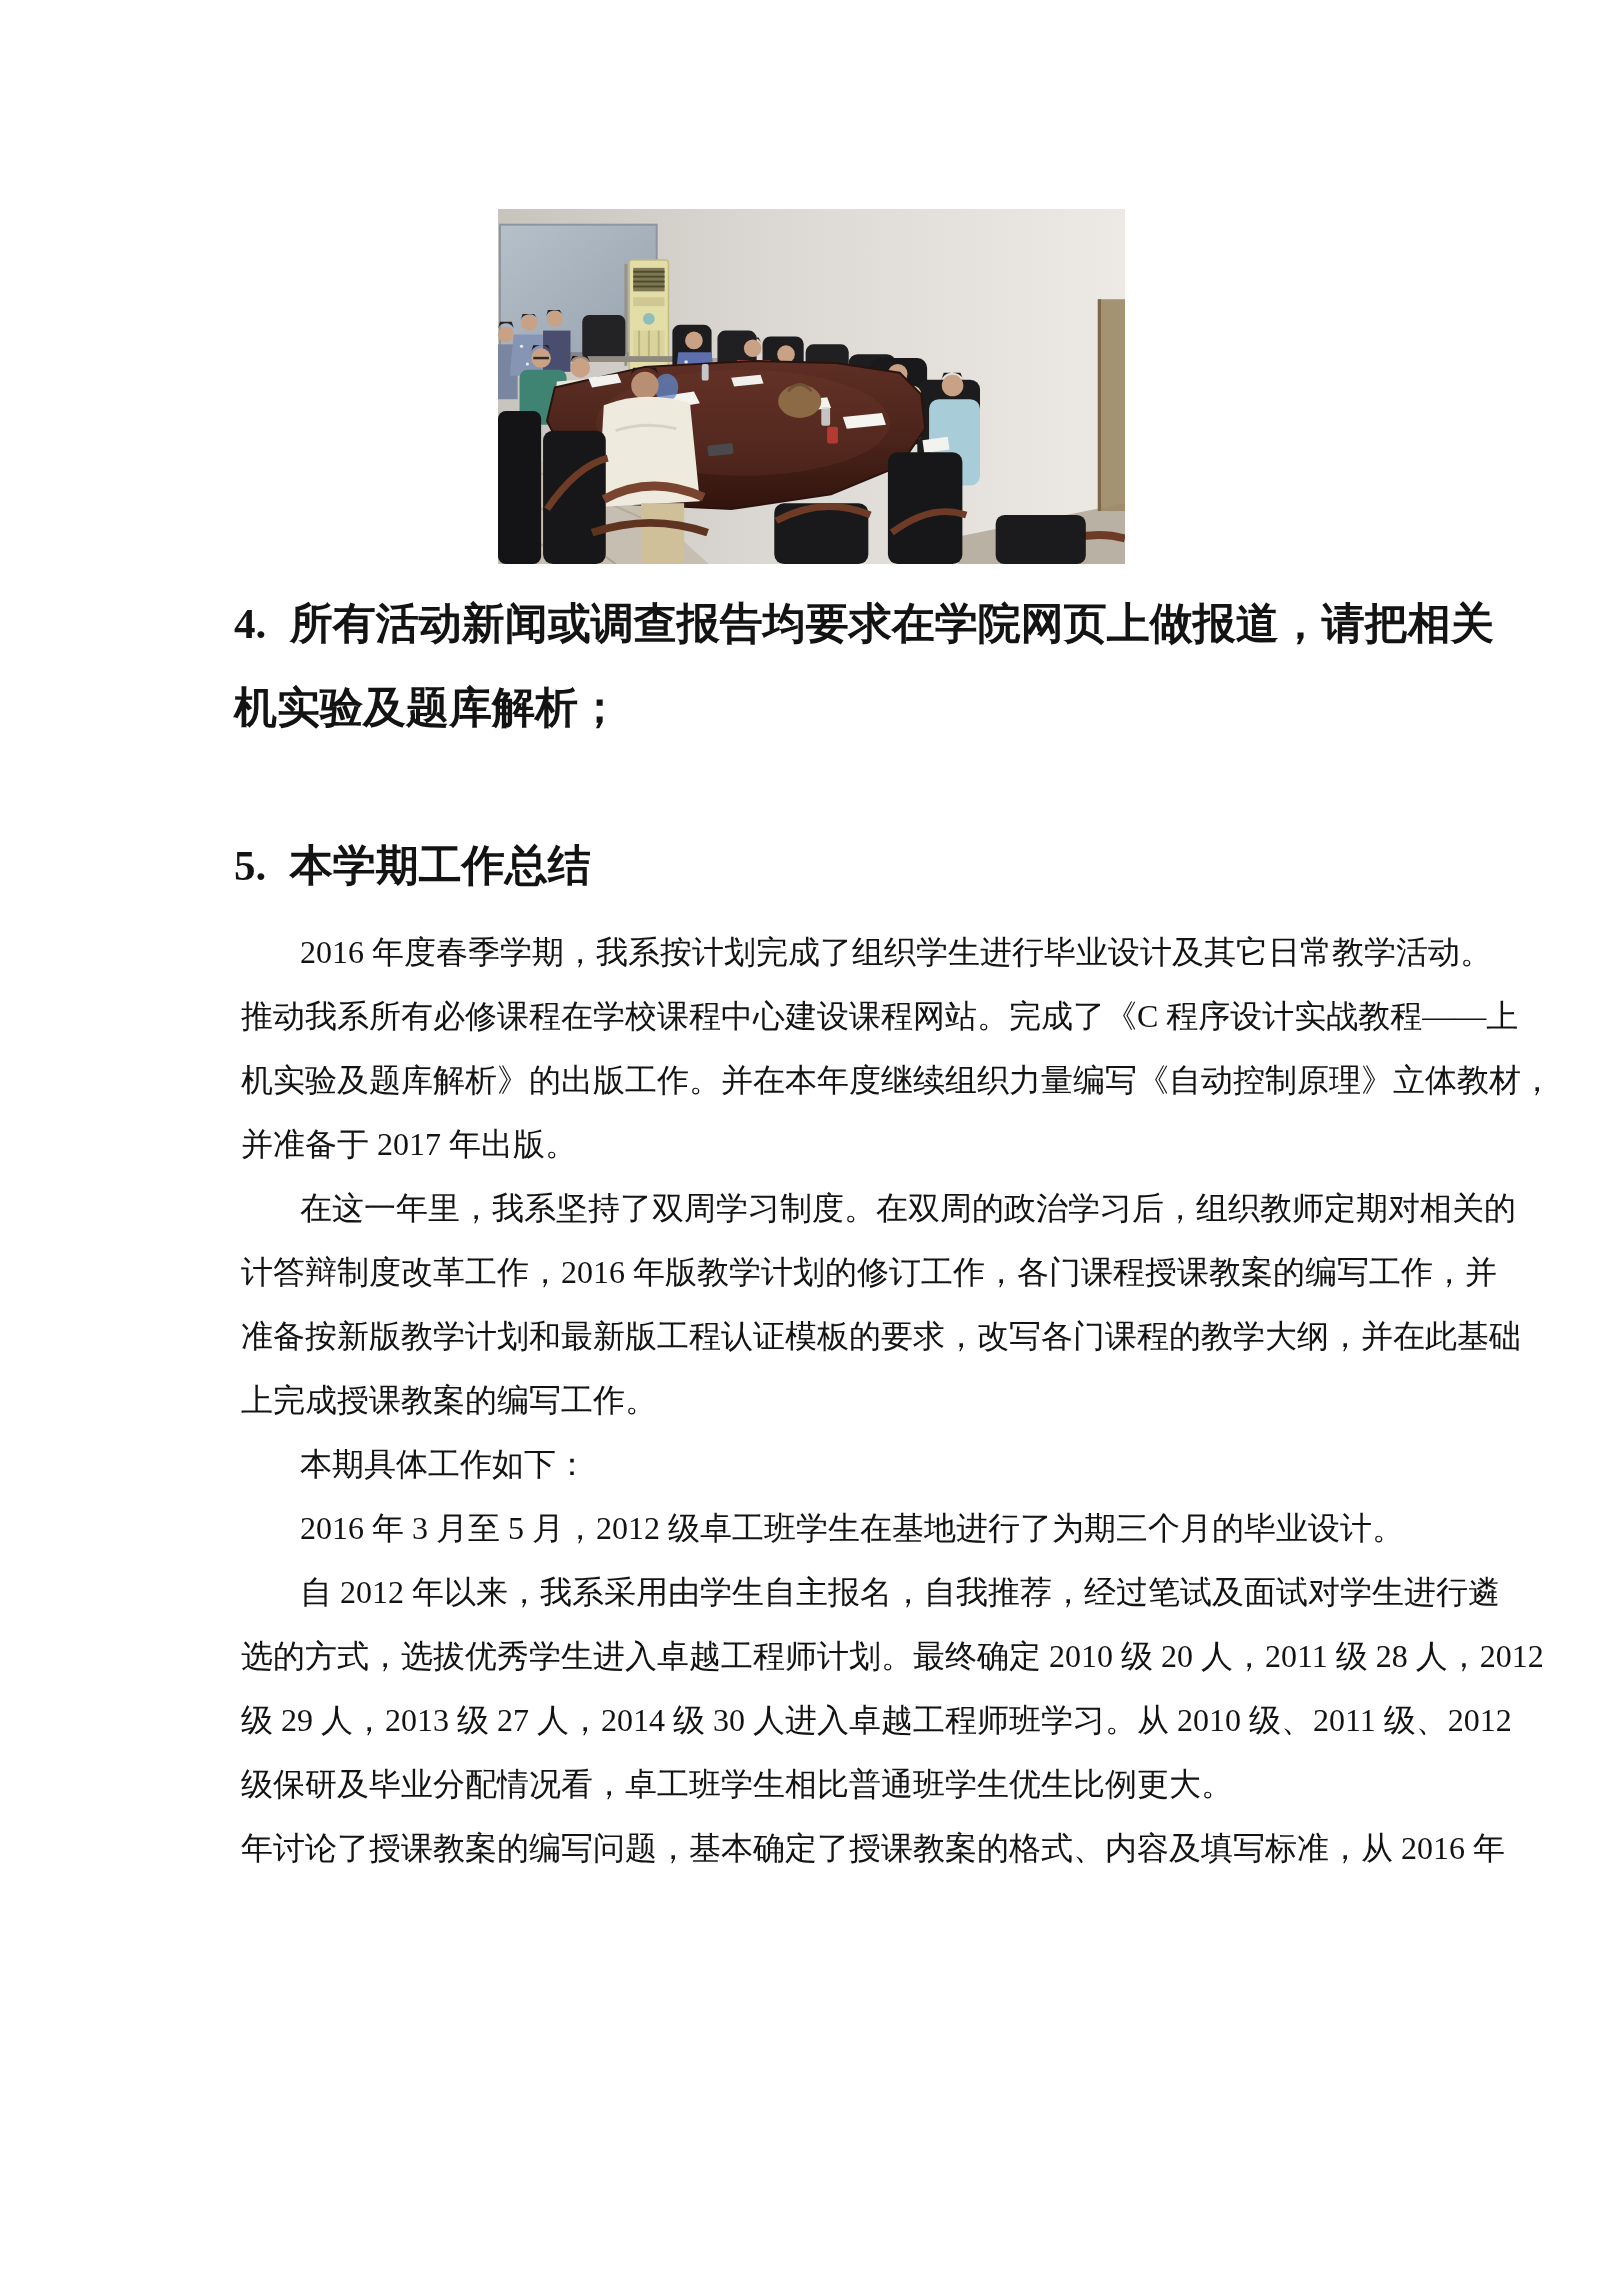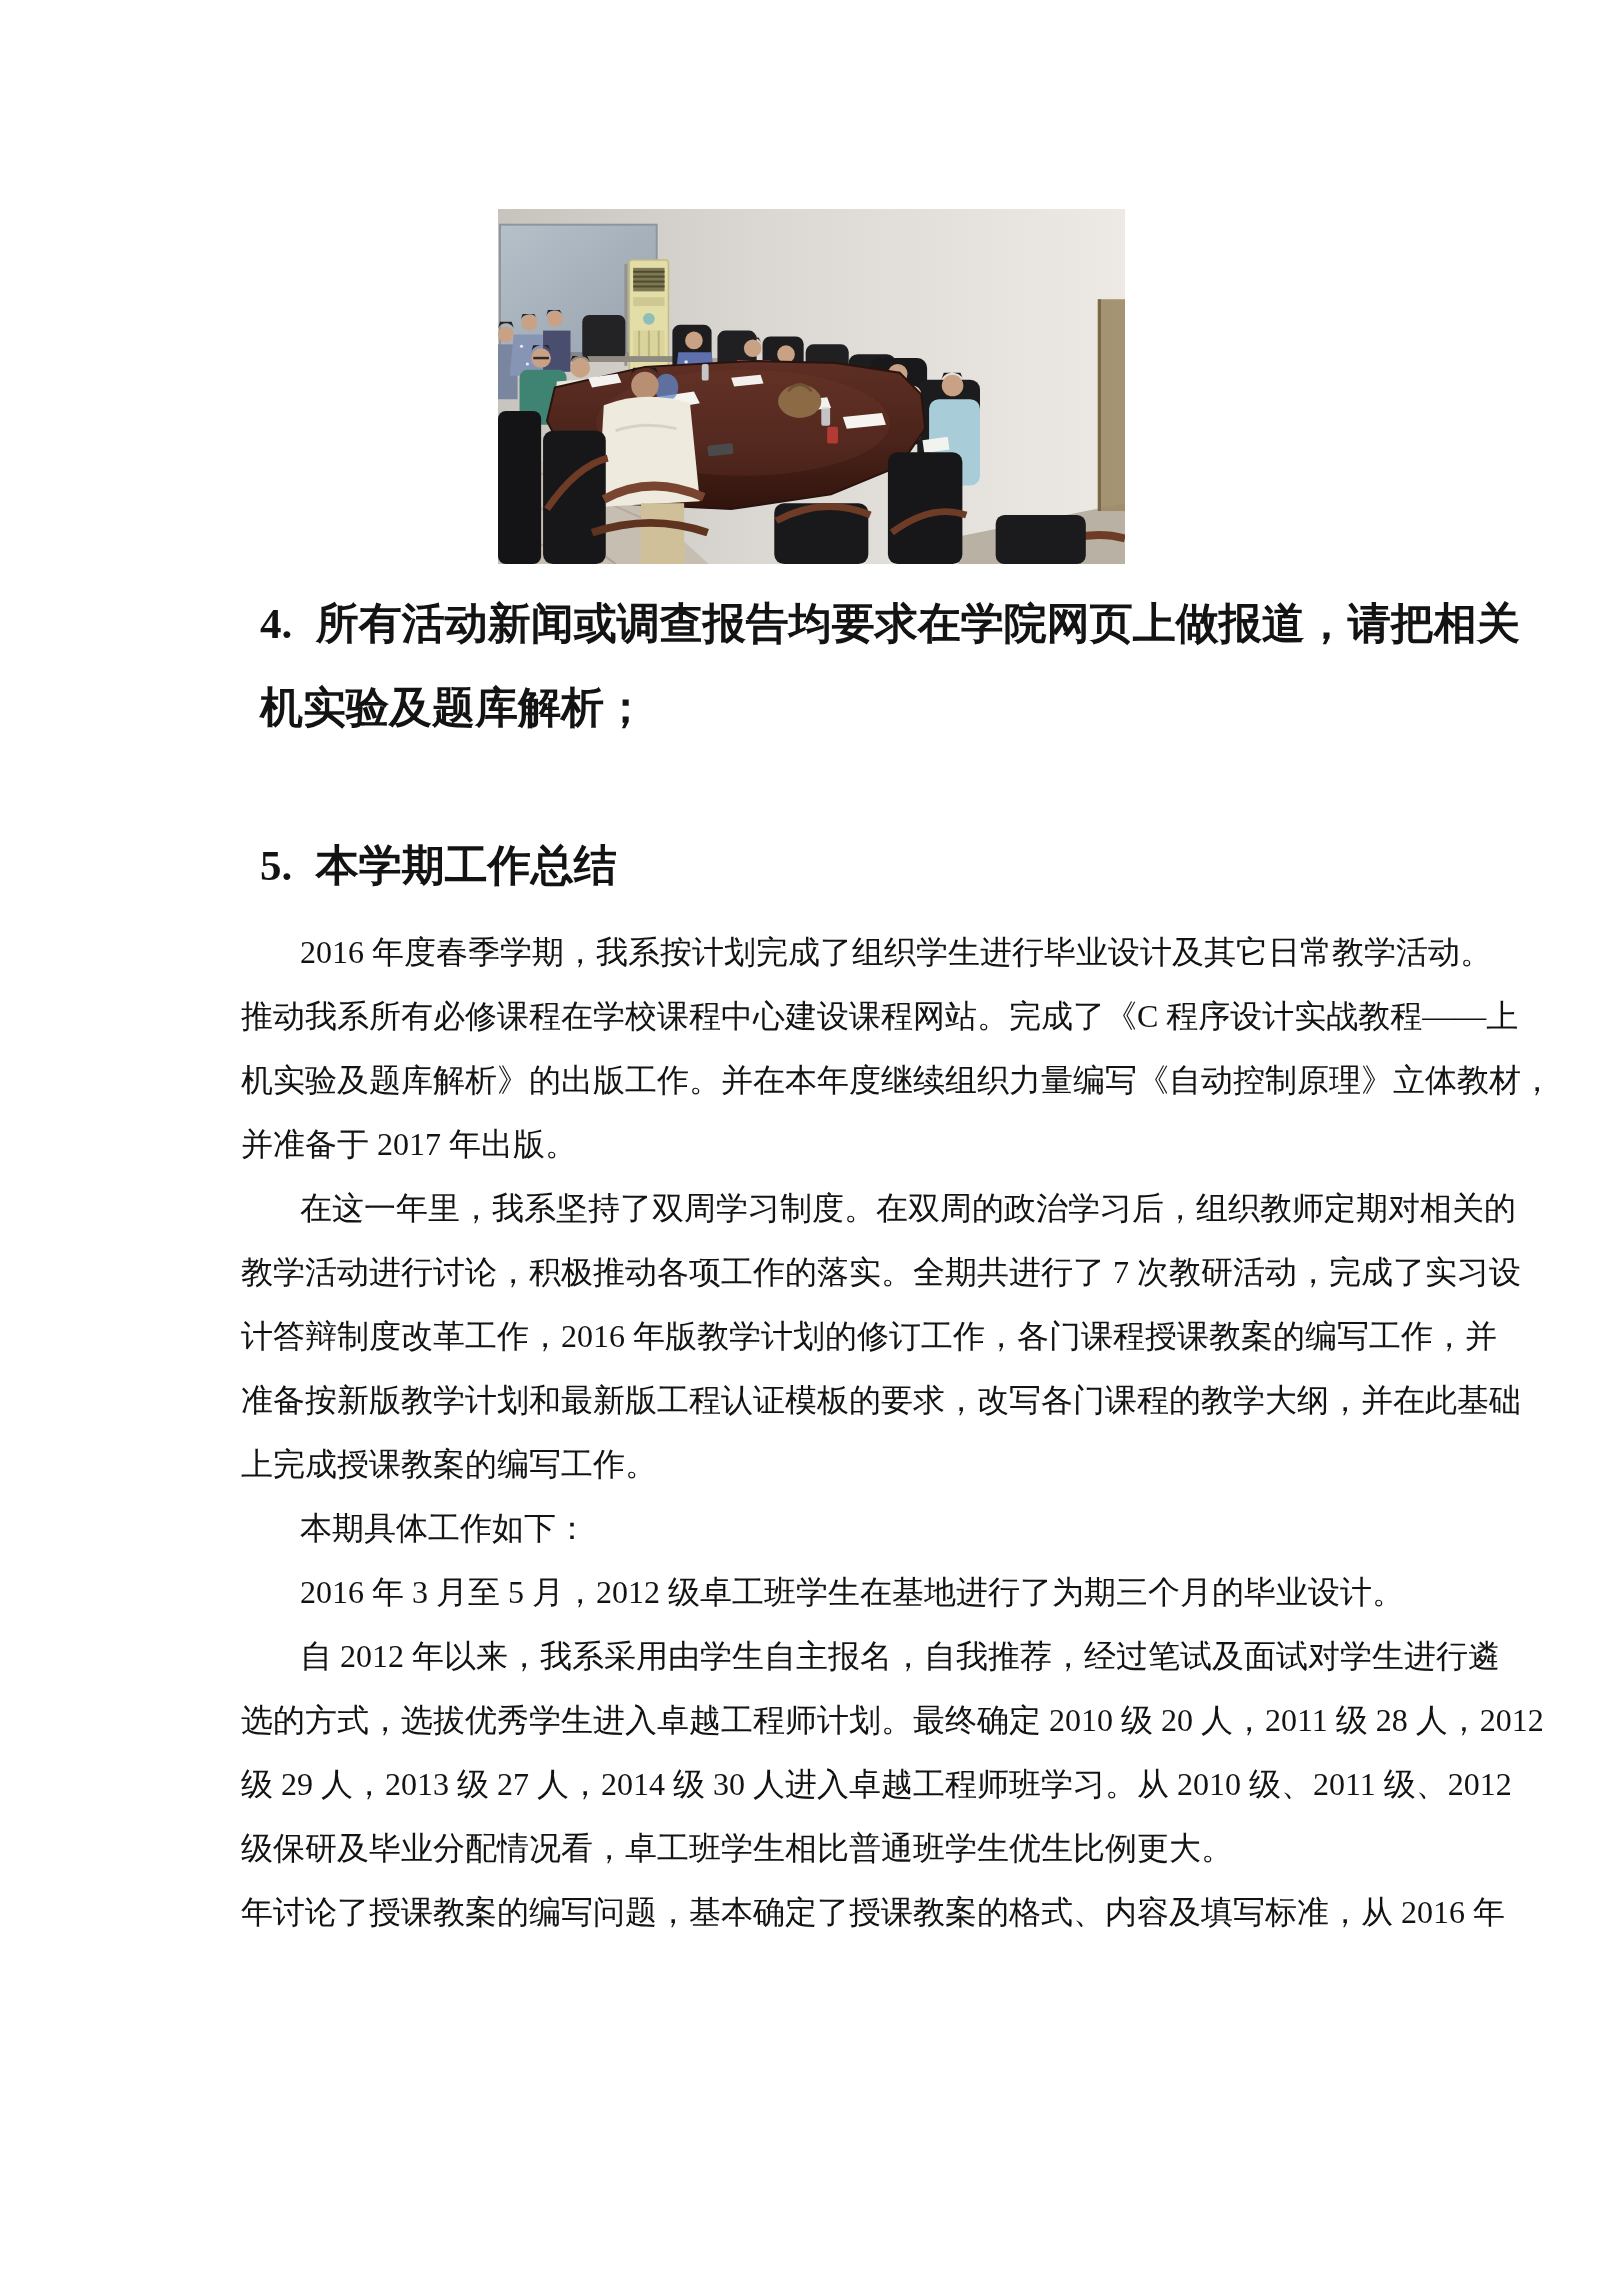--- a/index.html
+++ b/index.html
@@ -9,21 +9,21 @@
     background:#ffffff;
     overflow:hidden;
     font-family:"Liberation Serif","DejaVu Serif",serif;
     color:#131313;
   }
   .photo{
     position:absolute;left:498px;top:209px;width:627px;height:355px;margin:0;
   }
   .photo svg{display:block;width:100%;height:100%;}
   .heading{
-    position:absolute;left:260px;
+    position:absolute;left:234px;
     font-size:43px;font-weight:bold;line-height:84px;
     white-space:nowrap;
   }
   .heading .hnum{margin-right:23.5px;}
   .h4block{top:582px;}
   .h5block{top:833px;line-height:65px;}
   .bodyblock{
     position:absolute;left:241px;top:920px;width:1137px;
     font-size:32px;line-height:64px;
     white-space:nowrap;
@@ -190,21 +190,20 @@
   <div class="heading h5block">
     <span class="hnum">5.</span><span>本学期工作总结</span>
   </div>
 
   <div class="bodyblock" id="body-lines">
       <div class="line indent">2016 年度春季学期，我系按计划完成了组织学生进行毕业设计及其它日常教学活动。</div>
       <div class="line">推动我系所有必修课程在学校课程中心建设课程网站。完成了《C 程序设计实战教程——上</div>
       <div class="line">机实验及题库解析》的出版工作。并在本年度继续组织力量编写《自动控制原理》立体教材，</div>
       <div class="line">并准备于 2017 年出版。</div>
       <div class="line indent">在这一年里，我系坚持了双周学习制度。在双周的政治学习后，组织教师定期对相关的</div>
-      <div class="line">教学活动进行讨论，积极推动各项工作的落实。全期共进行了 7 次教研活动，完成了实习设</div>
       <div class="line">计答辩制度改革工作，2016 年版教学计划的修订工作，各门课程授课教案的编写工作，并</div>
       <div class="line">准备按新版教学计划和最新版工程认证模板的要求，改写各门课程的教学大纲，并在此基础</div>
       <div class="line">上完成授课教案的编写工作。</div>
       <div class="line indent">本期具体工作如下：</div>
       <div class="line indent">2016 年 3 月至 5 月，2012 级卓工班学生在基地进行了为期三个月的毕业设计。</div>
       <div class="line indent">自 2012 年以来，我系采用由学生自主报名，自我推荐，经过笔试及面试对学生进行遴</div>
       <div class="line">选的方式，选拔优秀学生进入卓越工程师计划。最终确定 2010 级 20 人，2011 级 28 人，2012</div>
       <div class="line">级 29 人，2013 级 27 人，2014 级 30 人进入卓越工程师班学习。从 2010 级、2011 级、2012</div>
       <div class="line">级保研及毕业分配情况看，卓工班学生相比普通班学生优生比例更大。</div>
       <div class="line">年讨论了授课教案的编写问题，基本确定了授课教案的格式、内容及填写标准，从 2016 年</div>

